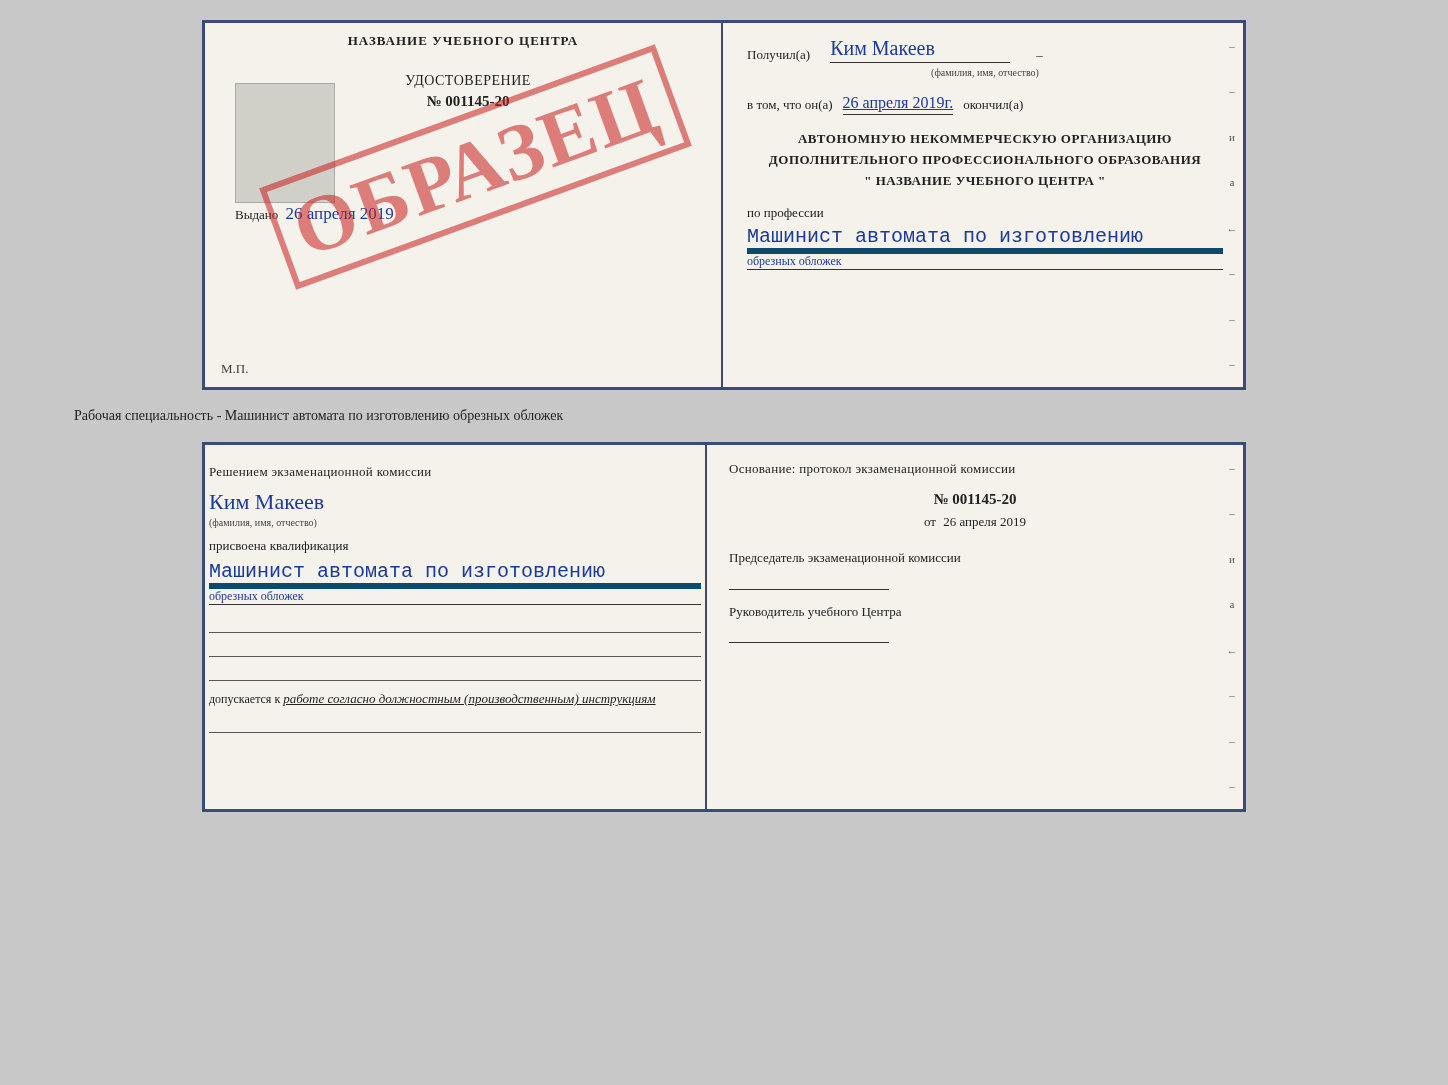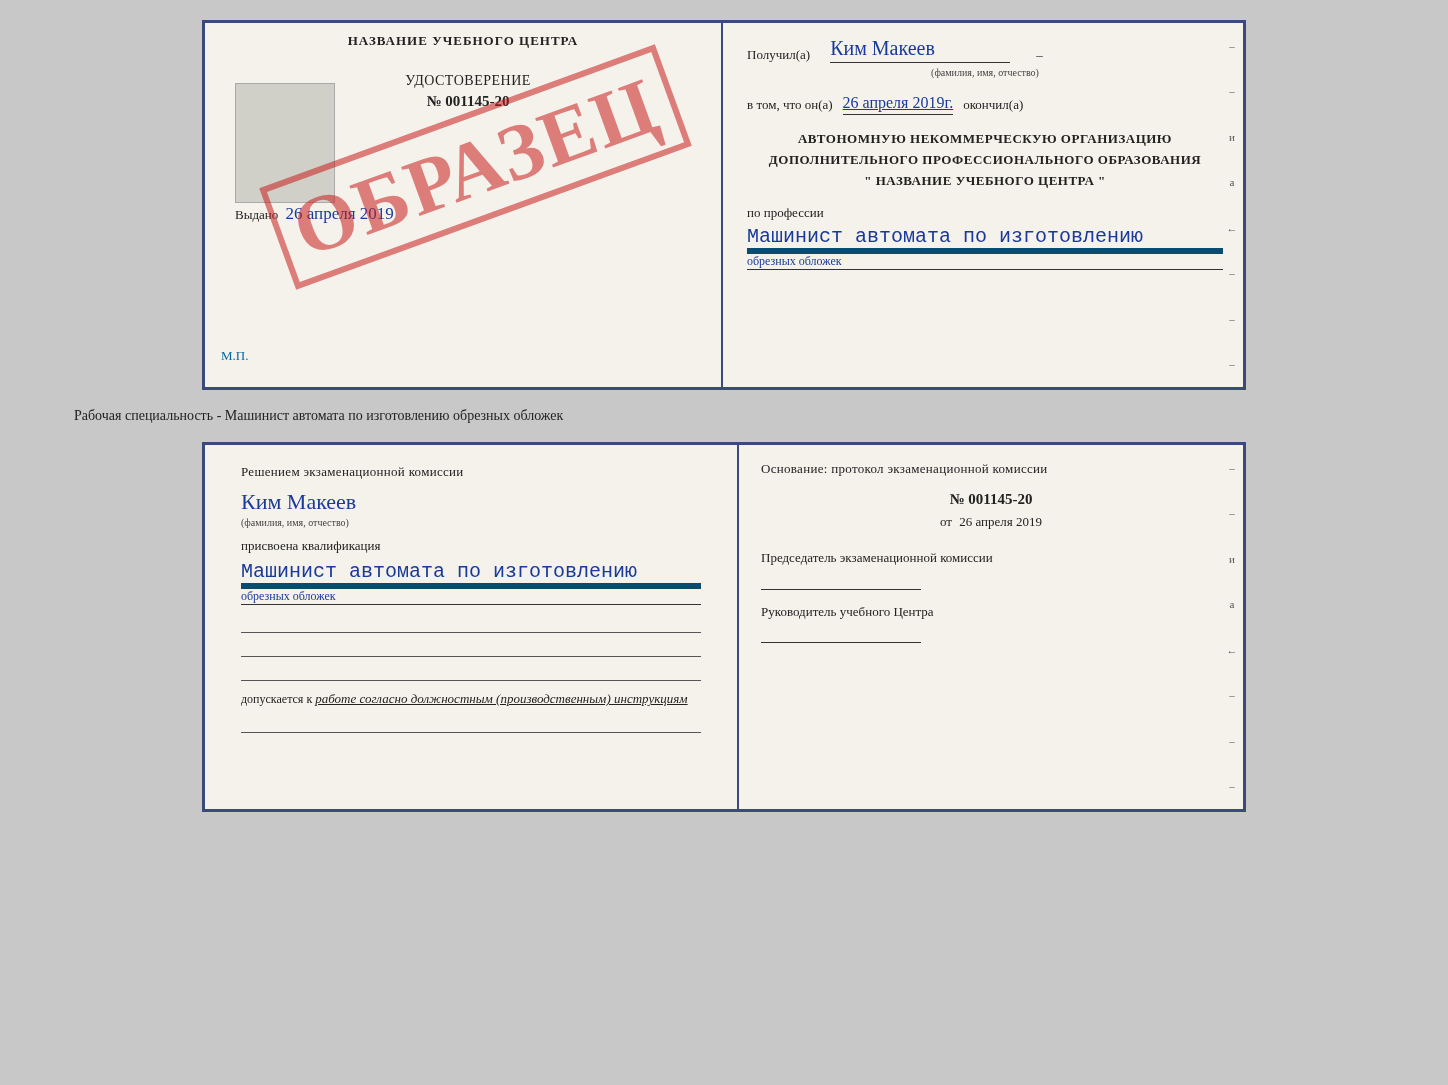--- a/index.html
+++ b/index.html
@@ -88,24 +88,24 @@
       font-size: 13px;
       color: #222;
       margin-top: 10px;
       text-align: left;
       width: 100%;
       padding-left: 120px;
     }
 
     .mp-line {
       position: absolute;
-      bottom: 23px;
+      bottom: 10px;
       left: 16px;
       font-size: 13px;
-      color: #0369a1;
+      color: #404040;
     }
 
     
     .watermark {
       position: absolute;
       top: 40px;
       left: 40px;
       font-size: 80px;
       font-weight: 900;
       color: rgba(200, 30, 30, 0.55);
@@ -207,21 +207,21 @@
     
     .specialty-label {
       font-size: 14px;
       color: #222;
       text-align: left;
       width: 1300px;
     }
 
     
     .bottom-left {
-      padding: 16px 36px;
+      padding: 16px 4px;
       font-size: 13px;
       color: #222;
     }
 
     .commission-line {
       font-size: 13px;
       letter-spacing: 0.3px;
       margin-bottom: 6px;
       text-align: left;
       line-height: 1.7;

